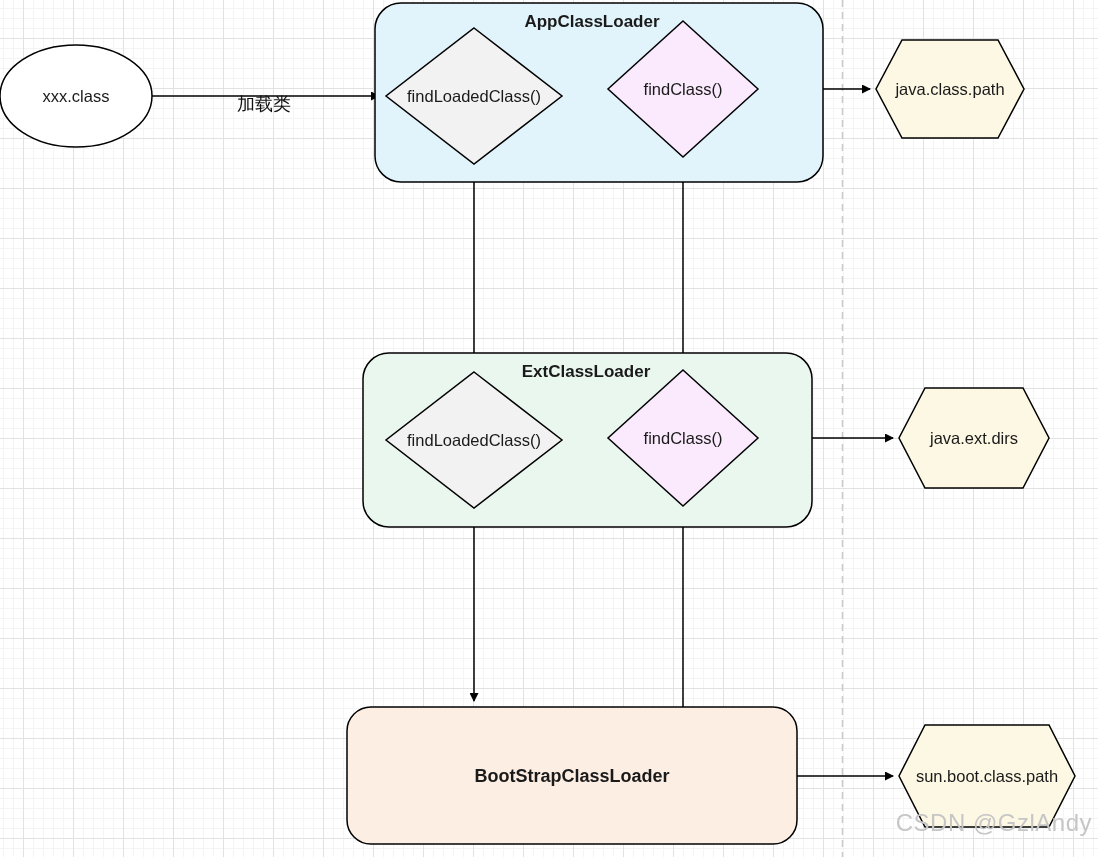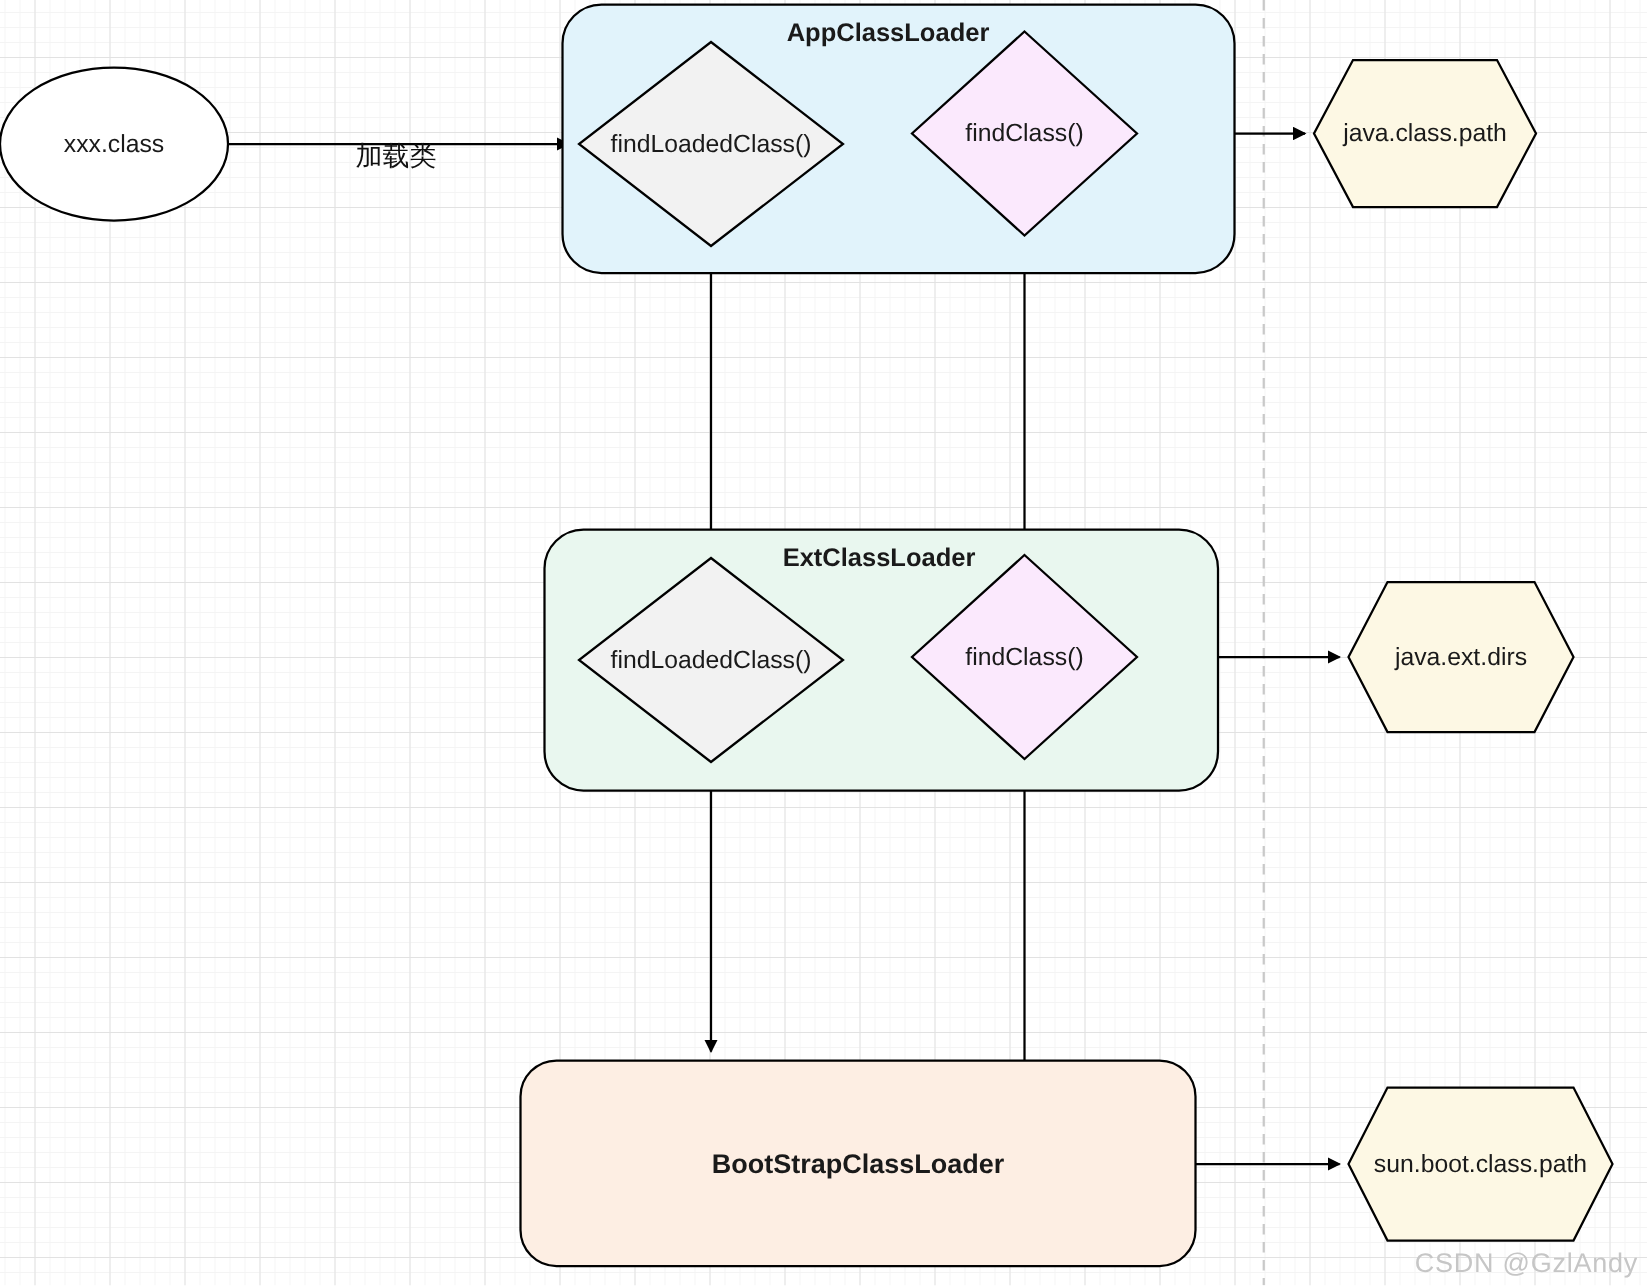--- a/index.html
+++ b/index.html
@@ -29,22 +29,22 @@
     fill: #1a1a1a;
   }
   .node-label { font-size: 16.5px; }
   .loader-title { font-size: 17px; font-weight: bold; }
   .edge-label { font-size: 18px; fill: #111111; }
   .shape { stroke: #000000; stroke-width: 1.5; }
   .edge { stroke: #000000; stroke-width: 1.5; fill: none; }
   .watermark {
     position: absolute;
     right: 6px;
-    bottom: 4px;
-    font-size: 18px;
+    bottom: 20px;
+    font-size: 24px;
     color: #c6c6c6;
     letter-spacing: 0.5px;
     text-align: right;
   }
 </style>
 </head>
 <body>
 
 <div class="canvas">
   <svg width="1098" height="857" viewBox="0 0 1098 857">

